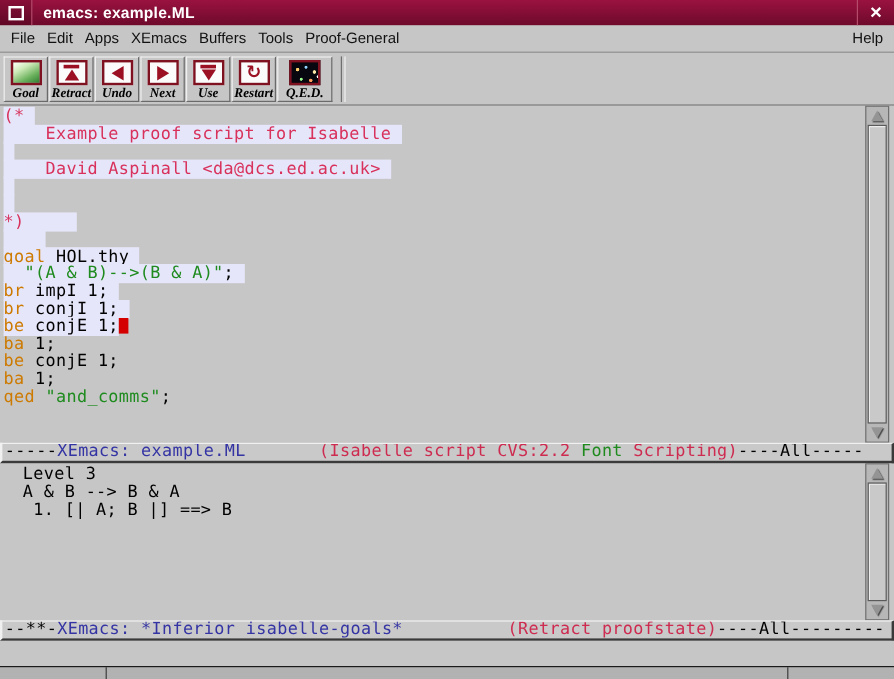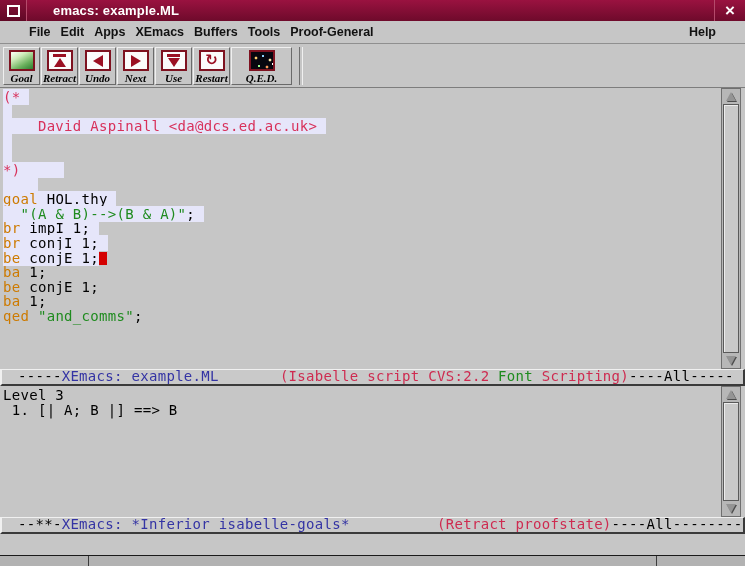--- a/index.html
+++ b/index.html
@@ -7,37 +7,37 @@
     position:relative;width:745px;height:566px;background:#c6c6c6;
     font-family:"Liberation Sans",sans-serif;overflow:hidden;
     display:flex;flex-direction:column;box-sizing:border-box;
   }
   
   .titlebar{height:21px;flex:0 0 21px;display:flex;align-items:stretch;
     background:linear-gradient(to bottom,#9a1240,#6e0a2b);color:#fff;}
   .wm-iconbox{width:26px;display:flex;align-items:center;justify-content:center;
     border-right:1px solid #b54a6b;background:rgba(0,0,0,0.12);}
   .wm-iconbox .sq{width:9px;height:8px;border:2px solid #fff;}
-  .title-text{flex:1;display:flex;align-items:center;padding-left:26px;
+  .title-text{flex:1;display:flex;align-items:center;padding-left:9px;
     font-size:13px;font-weight:bold;letter-spacing:0.2px;white-space:pre;}
   .wm-closebox{width:30px;display:flex;align-items:center;justify-content:center;
     border-left:1px solid #b54a6b;font-size:17px;font-weight:bold;color:#fff;cursor:default;}
   
   .menubar{height:23px;flex:0 0 23px;display:flex;align-items:center;
-    padding:0 24px;border-bottom:1px solid #8f8f8f;box-sizing:border-box;
-    font-size:12.5px;font-weight:bold;color:#111;}
+    padding:0 4px;border-bottom:1px solid #8f8f8f;box-sizing:border-box;
+    font-size:12.5px;font-weight:normal;color:#111;}
   .menu-item{padding:2px 5px;white-space:nowrap;}
   .menu-spacer{flex:1;}
   
   .toolbar{height:44px;flex:0 0 44px;display:flex;align-items:flex-start;
     padding:3px 0 0 3px;border-bottom:1px solid #7d7d7d;box-sizing:border-box;}
   .tb-btn{width:37px;height:38px;margin-right:1px;background:#c6c6c6;
     border:1px solid;border-color:#efefef #6a6a6a #6a6a6a #efefef;
     display:flex;flex-direction:column;align-items:center;padding-top:2px;box-sizing:border-box;}
-  .tb-btn.wide{width:61px;}
+  .tb-btn.wide{width:46px;}
   .tb-iconbox{width:26px;height:21px;background:#fbfbfb;border:2px solid #7e1220;
     display:flex;align-items:center;justify-content:center;box-sizing:border-box;overflow:hidden;}
   .tb-label{font-family:"Liberation Serif",serif;font-style:italic;font-weight:bold;
     font-size:11px;color:#000;line-height:12px;margin-top:1px;white-space:nowrap;}
   .glyph-stack{display:flex;flex-direction:column;align-items:center;}
   .g-bar{width:13px;height:3px;background:#9b1023;margin-bottom:1px;}
   .tri-up{width:0;height:0;border-left:6px solid transparent;border-right:6px solid transparent;border-bottom:9px solid #9b1023;}
   .tri-down{width:0;height:0;border-left:6px solid transparent;border-right:6px solid transparent;border-top:9px solid #9b1023;}
   .tri-left{width:0;height:0;border-top:6px solid transparent;border-bottom:6px solid transparent;border-right:10px solid #9b1023;}
   .tri-right{width:0;height:0;border-top:6px solid transparent;border-bottom:6px solid transparent;border-left:10px solid #9b1023;}
@@ -50,21 +50,21 @@
     radial-gradient(circle 2px at 8px 14px,#9dff8f 0 1px,transparent 1.5px),
     radial-gradient(circle 2px at 16px 15px,#ff9d5c 0 1.2px,transparent 1.7px),
     radial-gradient(circle 2px at 22px 12px,#ffffff 0 1px,transparent 1.4px);}
   .tb-divider{width:2px;height:38px;margin-left:6px;
     border-left:1px solid #6f6f6f;border-right:1px solid #f0f0f0;}
   
   .mono, .line, .modeline{font-family:"DejaVu Sans Mono","Liberation Mono",monospace;
     font-size:14px;letter-spacing:0.3px;}
   .buffer-row{display:flex;align-items:stretch;}
   .buffer-main{flex:0 0 281px;height:281px;}
-  .buffer-goals{flex:0 0 131px;height:131px;}
+  .buffer-goals{flex:0 0 131px;height:131px;margin-left:16px;}
   .text-col{flex:1;padding:2px 0 0 3px;overflow:hidden;}
   .line{white-space:pre;line-height:14.6px;color:#000;}
   .goals .line{line-height:15px;}
   .locked{background:#e6e6fa;}
   .cmt{color:#d8315b;}
   .kw{color:#cd7a00;}
   .str{color:#1f8b1f;}
   .plain{color:#000;}
   .cursor{display:inline-block;width:8px;height:13px;background:#d40000;vertical-align:-2px;}
   
@@ -73,21 +73,21 @@
     border:1px solid #6f6f6f;box-sizing:border-box;}
   .sb-arrow{height:15px;flex:0 0 15px;display:flex;align-items:center;justify-content:center;}
   .sb-tri-up{width:0;height:0;border-left:5px solid transparent;border-right:5px solid transparent;border-bottom:9px solid #949494;filter:drop-shadow(1px 1px 0 #4c4c4c);}
   .sb-tri-down{width:0;height:0;border-left:5px solid transparent;border-right:5px solid transparent;border-top:9px solid #949494;filter:drop-shadow(1px 1px 0 #4c4c4c);}
   .sb-thumb{flex:1;margin:0 1px;background:#c9c9c9;border:1px solid #5a5a5a;
     box-shadow:inset 1px 1px 0 #ececec;}
   
   .modeline{height:17px;flex:0 0 17px;box-sizing:border-box;background:#c9c9c9;
     border-top:1px solid #f0f0f0;border-left:2px solid #f0f0f0;
     border-bottom:2px solid #3a3a3a;border-right:2px solid #3a3a3a;
-    white-space:pre;overflow:hidden;line-height:13px;padding-left:16px;}
+    white-space:pre;overflow:hidden;line-height:13px;padding-left:2px;}
   .modeline .id{color:#3434a4;}
   .modeline .red{color:#ce2b50;}
   .modeline .green{color:#1f8b1f;}
   .modeline .plain{color:#000;}
   
   .echo{height:21px;flex:0 0 21px;background:#c6c6c6;}
   .wm-bottom{height:11px;flex:0 0 11px;background:#b2b2b2;border-top:1px solid #1a1a1a;
     position:relative;box-sizing:border-box;}
   .wm-bottom .div-l{position:absolute;left:88px;top:0;bottom:0;width:1px;background:#3c3c3c;}
   .wm-bottom .div-r{position:absolute;right:88px;top:0;bottom:0;width:1px;background:#3c3c3c;}
@@ -169,20 +169,21 @@
       <div class="tb-btn wide">
         <div class="tb-iconbox img-qed"></div>
         <div class="tb-label">Q.E.D.</div>
       </div>
       <div class="tb-divider"></div>
     </div>
 
   <div class="buffer-row buffer-main">
     <div class="text-col" id="script-text">
         <div class="line"><span class="locked"><span class="cmt">(* </span></span></div>
+        <div class="line"><span class="locked"><span class="cmt">    Example proof script for Isabelle </span></span></div>
         <div class="line"><span class="locked"><span class="cmt"> </span></span></div>
         <div class="line"><span class="locked"><span class="cmt">    David Aspinall &lt;da@dcs.ed.ac.uk&gt; </span></span></div>
         <div class="line"><span class="locked"><span class="cmt"> </span></span></div>
         <div class="line"><span class="locked"><span class="cmt"> </span></span></div>
         <div class="line"><span class="locked"><span class="cmt">*)     </span></span></div>
         <div class="line"><span class="locked"><span class="plain">    </span></span></div>
         <div class="line"><span class="locked"><span class="kw">goal</span><span class="plain"> HOL.thy </span></span></div>
         <div class="line"><span class="locked"><span class="plain">  </span><span class="str">"(A &amp; B)--&gt;(B &amp; A)"</span><span class="plain">; </span></span></div>
         <div class="line"><span class="locked"><span class="kw">br</span><span class="plain"> impI 1; </span></span></div>
         <div class="line"><span class="locked"><span class="kw">br</span><span class="plain"> conjI 1; </span></span></div>
@@ -203,20 +204,21 @@
           </div>
       </div>
     </div>
   </div>
 
   <div class="modeline" id="modeline1"><span class="plain">-----</span><span class="id">XEmacs: example.ML</span><span class="plain">       </span><span class="red">(Isabelle script CVS:2.2 </span><span class="green">Font</span><span class="red"> Scripting)</span><span class="plain">----All-----</span></div>
 
   <div class="buffer-row buffer-goals goals">
     <div class="text-col" id="goals-text">
         <div class="line">Level 3</div>
+        <div class="line">A &amp; B --&gt; B &amp; A</div>
         <div class="line"> 1. [| A; B |] ==&gt; B</div>
       </div>
     <div class="sb-col">
       <div class="sb">
         <div class="sb-arrow">
             <div class="sb-tri-up"></div>
           </div>
         <div class="sb-thumb"></div>
         <div class="sb-arrow">
             <div class="sb-tri-down"></div>

